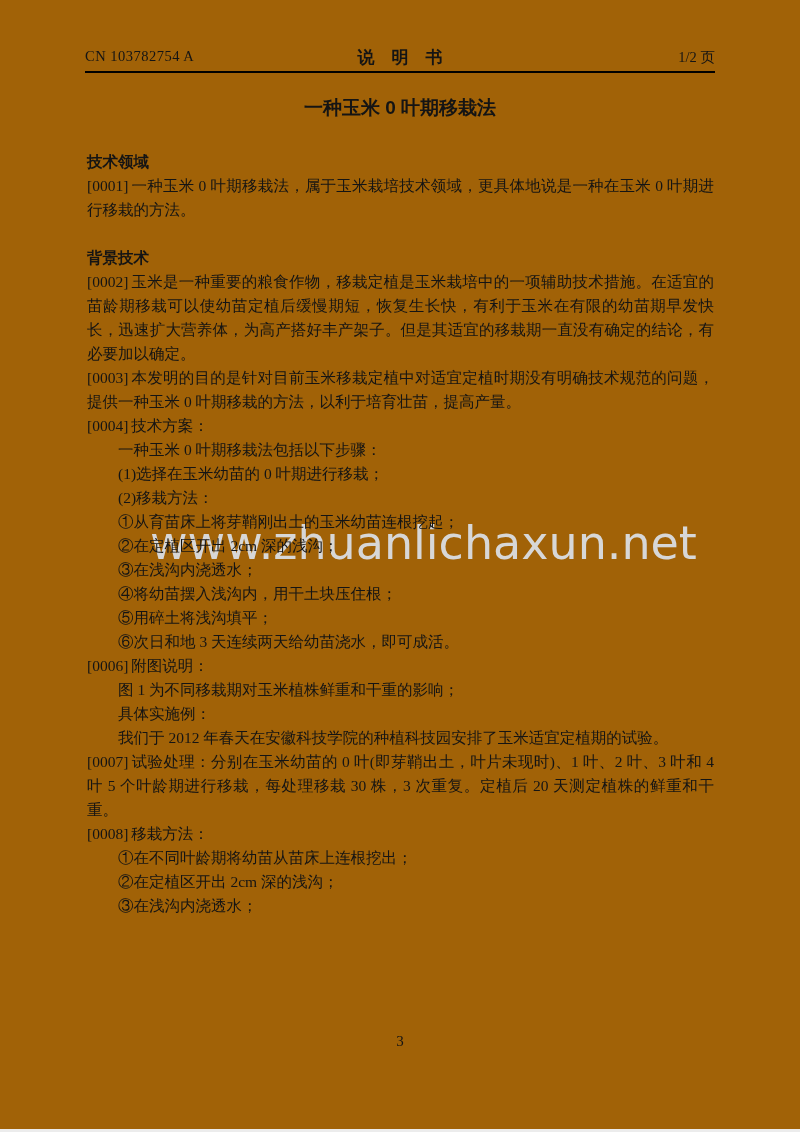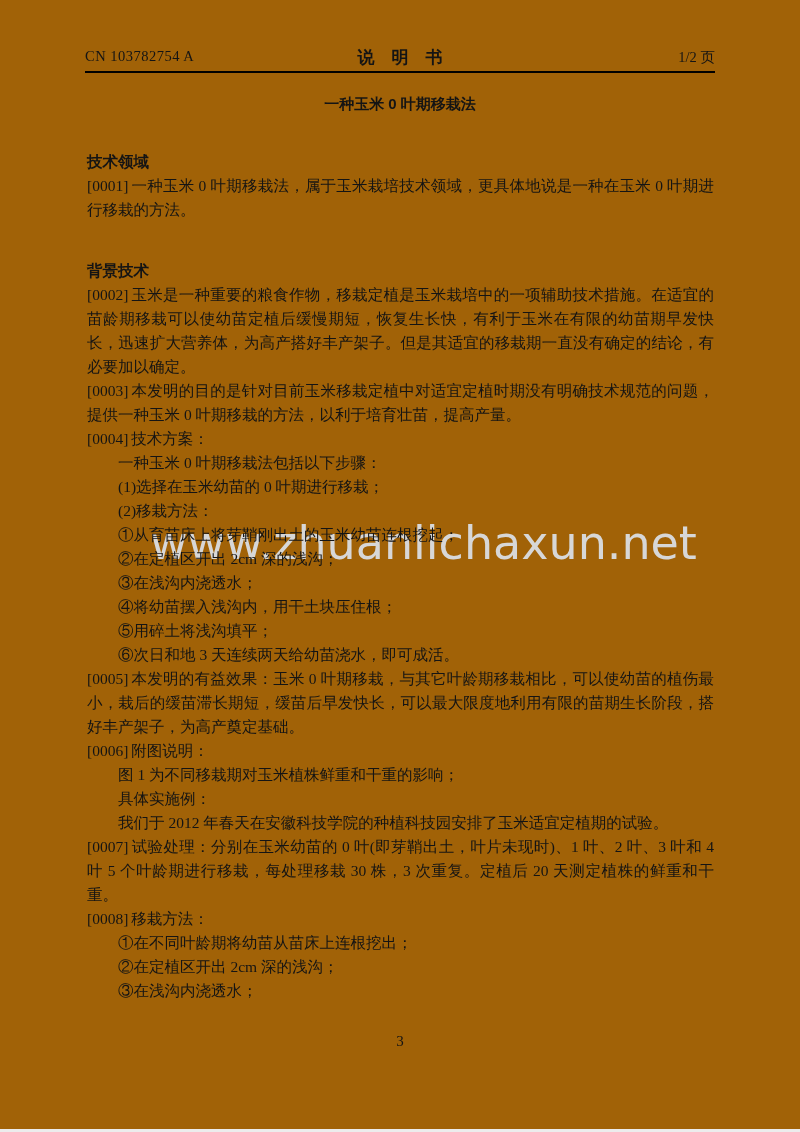--- a/index.html
+++ b/index.html
@@ -22,21 +22,21 @@
     position:absolute;left:0;right:0;top:0;text-align:center;
     font-size:17px;font-weight:600;
     font-family:"Liberation Sans","DejaVu Sans",sans-serif;
   }
   .hdr-right{position:absolute;right:0;top:2px;}
   .hdr-rule{position:absolute;top:71px;left:85px;width:630px;height:0;border-top:2px solid #000;}
 
   
   .doc-title{
     position:absolute;top:95px;left:0;width:100%;
-    text-align:center;font-size:15px;font-weight:bold;
+    text-align:center;font-size:19px;font-weight:bold;
     font-family:"Liberation Sans","DejaVu Sans",sans-serif;
   }
 
   
   .watermark{
     position:absolute;top:516px;left:150px;width:545px;
     font-family:"DejaVu Sans","Liberation Sans",sans-serif;
     font-size:46px;color:#d7d7d7;letter-spacing:0px;
     white-space:nowrap;z-index:1;
   }
@@ -44,21 +44,21 @@
   
   .content{
     position:absolute;top:150px;left:87px;width:627px;
     font-size:15.5px;line-height:24px;z-index:2;
   }
   .sec-heading{
     font-weight:bold;
     font-family:"Liberation Sans","DejaVu Sans",sans-serif;
     font-size:15.5px;
   }
-  .gap-above{margin-top:37px;}
+  .gap-above{margin-top:24px;}
   .para{text-align:justify;}
   .plabel{margin-right:3px;white-space:nowrap;}
   .step{padding-left:31px;}
 
   
   .footer{
     position:absolute;top:1033px;left:0;width:100%;
     text-align:center;font-size:15px;
   }
   .page-edge{position:absolute;bottom:0;left:0;width:100%;height:3px;background:#ececec;}
@@ -105,23 +105,20 @@
     <div class="step">一种玉米 0 叶期移栽法包括以下步骤：</div>
     <div class="step">(1)选择在玉米幼苗的 0 叶期进行移栽；</div>
     <div class="step">(2)移栽方法：</div>
     <div class="step">①从育苗床上将芽鞘刚出土的玉米幼苗连根挖起；</div>
     <div class="step">②在定植区开出 2cm 深的浅沟；</div>
     <div class="step">③在浅沟内浇透水；</div>
     <div class="step">④将幼苗摆入浅沟内，用干土块压住根；</div>
     <div class="step">⑤用碎土将浅沟填平；</div>
     <div class="step">⑥次日和地 3 天连续两天给幼苗浇水，即可成活。</div>
 
-    <div class="para">
-      <span class="plabel">[0005]</span><span>本发明的有益效果：玉米 0 叶期移栽，与其它叶龄期移栽相比，可以使幼苗的植伤最小，栽后的缓苗滞长期短，缓苗后早发快长，可以最大限度地利用有限的苗期生长阶段，搭好丰产架子，为高产奠定基础。</span>
-    </div>
 
     <div class="para">
       <span class="plabel">[0006]</span><span>附图说明：</span>
     </div>
 
     <div class="step">图 1 为不同移栽期对玉米植株鲜重和干重的影响；</div>
     <div class="step">具体实施例：</div>
     <div class="step">我们于 2012 年春天在安徽科技学院的种植科技园安排了玉米适宜定植期的试验。</div>
 
     <div class="para">

